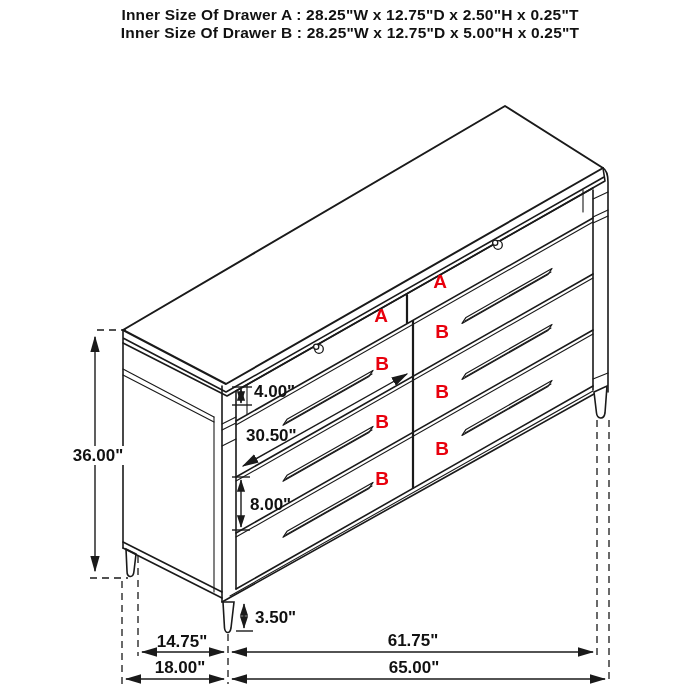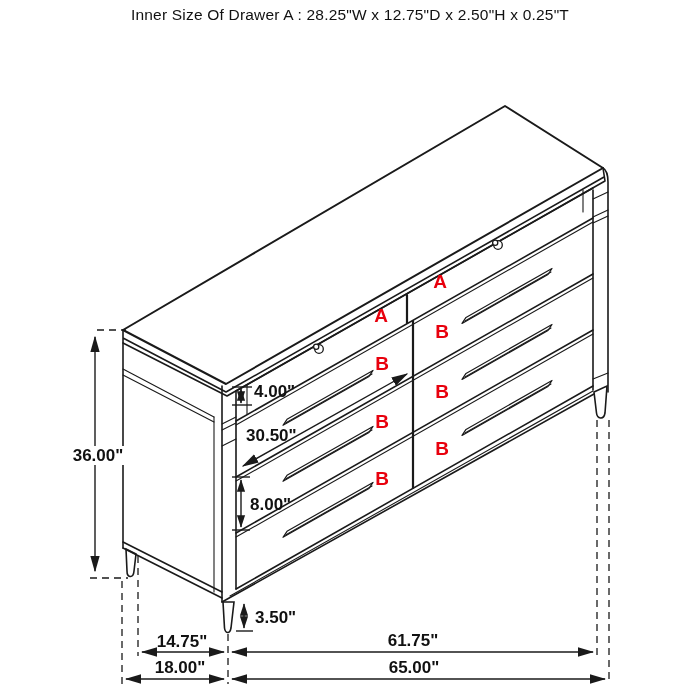--- a/index.html
+++ b/index.html
@@ -6,21 +6,21 @@
   .stage {
     position: relative;
     width: 700px; height: 700px;
     background: #ffffff;
     font-family: "Liberation Sans", sans-serif;
     overflow: hidden;
   }
   .hdr {
     position: absolute; top: 6px; left: 0; width: 700px;
     text-align: center; line-height: 18px;
-    font-size: 15.5px; font-weight: normal; color: #111111;
+    font-size: 15.5px; font-weight: bold; color: #111111;
     letter-spacing: 0.2px;
   }
   svg { position: absolute; top: 0; left: 0; }
   svg text { font-family: "Liberation Sans", sans-serif; }
   .dimtxt { font-size: 17px; font-weight: bold; fill: #111111; }
   .redlbl { font-size: 19px; font-weight: bold; fill: #e8000d; }
   .ln   { stroke: #1a1a1a; stroke-width: 1.6; fill: none; stroke-linecap: round; }
   .lnthin { stroke: #1a1a1a; stroke-width: 1.1; fill: none; stroke-linecap: round; }
   .lnbold { stroke: #1a1a1a; stroke-width: 2.2; fill: none; stroke-linecap: round; }
   .face { fill: #ffffff; stroke: #1a1a1a; stroke-width: 2; stroke-linejoin: round; }
@@ -29,20 +29,21 @@
   .handle { fill: #ffffff; stroke: #1a1a1a; stroke-width: 1.2; stroke-linejoin: round; }
   .knob { fill: #ffffff; stroke: #1a1a1a; stroke-width: 1.3; }
 </style>
 </head>
 <body>
 
 <div class="stage">
 
   <div class="hdr">
     <div>Inner Size Of Drawer A : 28.25"W x 12.75"D x 2.50"H x 0.25"T</div>
+    <div>Inner Size Of Drawer B : 28.25"W x 12.75"D x 5.00"H x 0.25"T</div>
   </div>
 
   <svg width="700" height="700" viewBox="0 0 700 700">
     <defs>
       <marker id="arr" viewBox="0 0 12 8" refX="11" refY="4" markerWidth="12" markerHeight="8" orient="auto-start-reverse">
         <path d="M0,0.6 L12,4 L0,7.4 Z" fill="#1a1a1a"></path>
       </marker>
       <marker id="arrS" viewBox="0 0 8 6" refX="7.5" refY="3" markerWidth="9" markerHeight="7" orient="auto-start-reverse">
         <path d="M0,0.4 L8,3 L0,5.6 Z" fill="#1a1a1a"></path>
       </marker>

